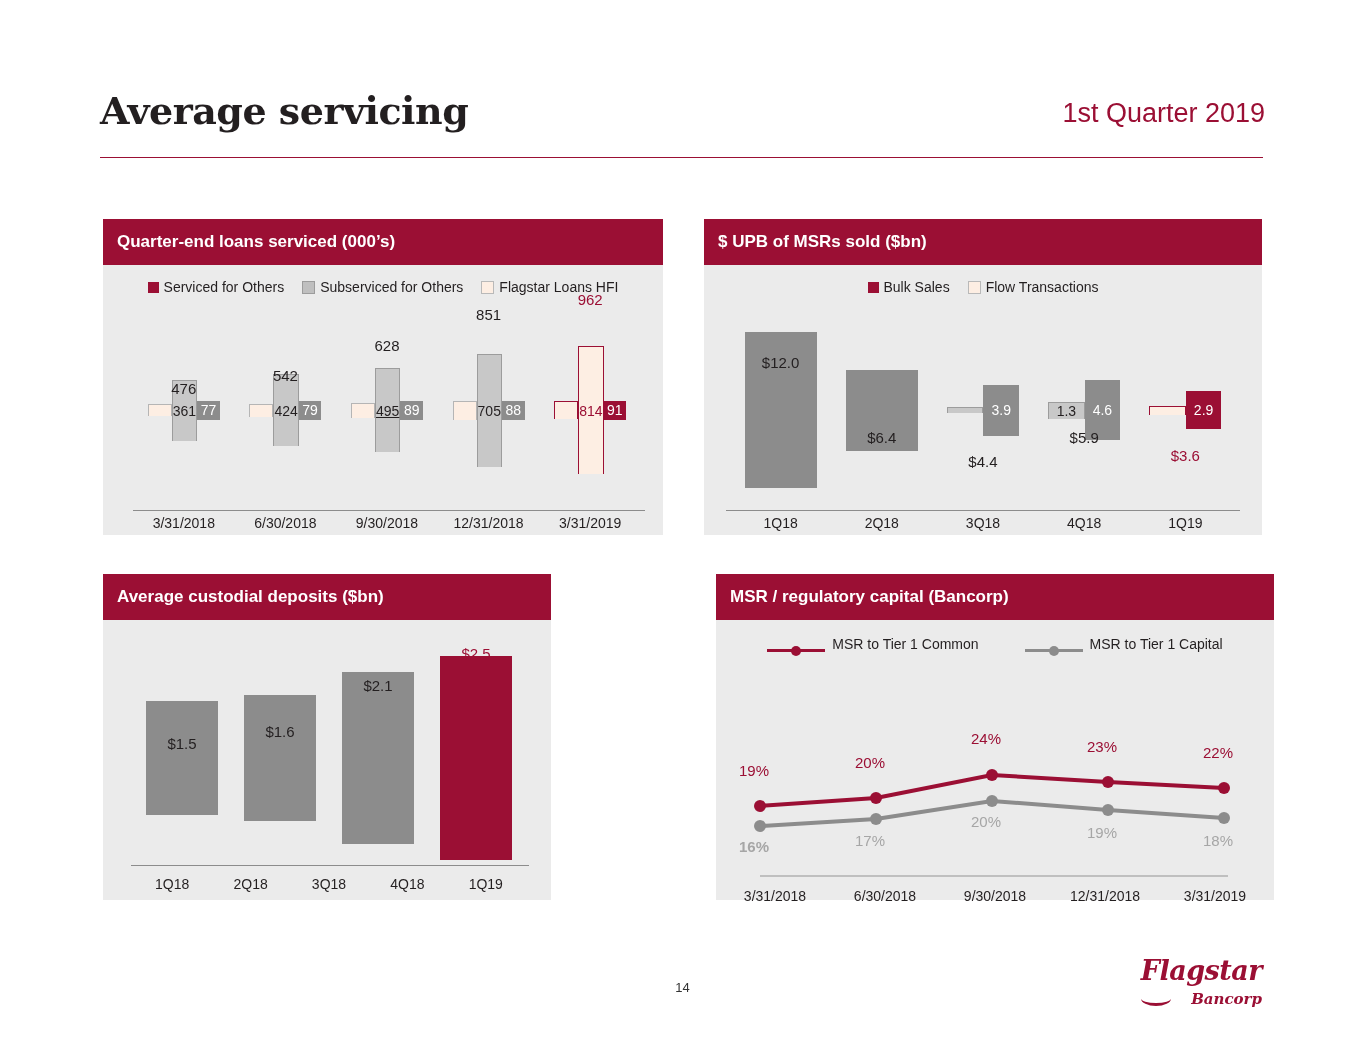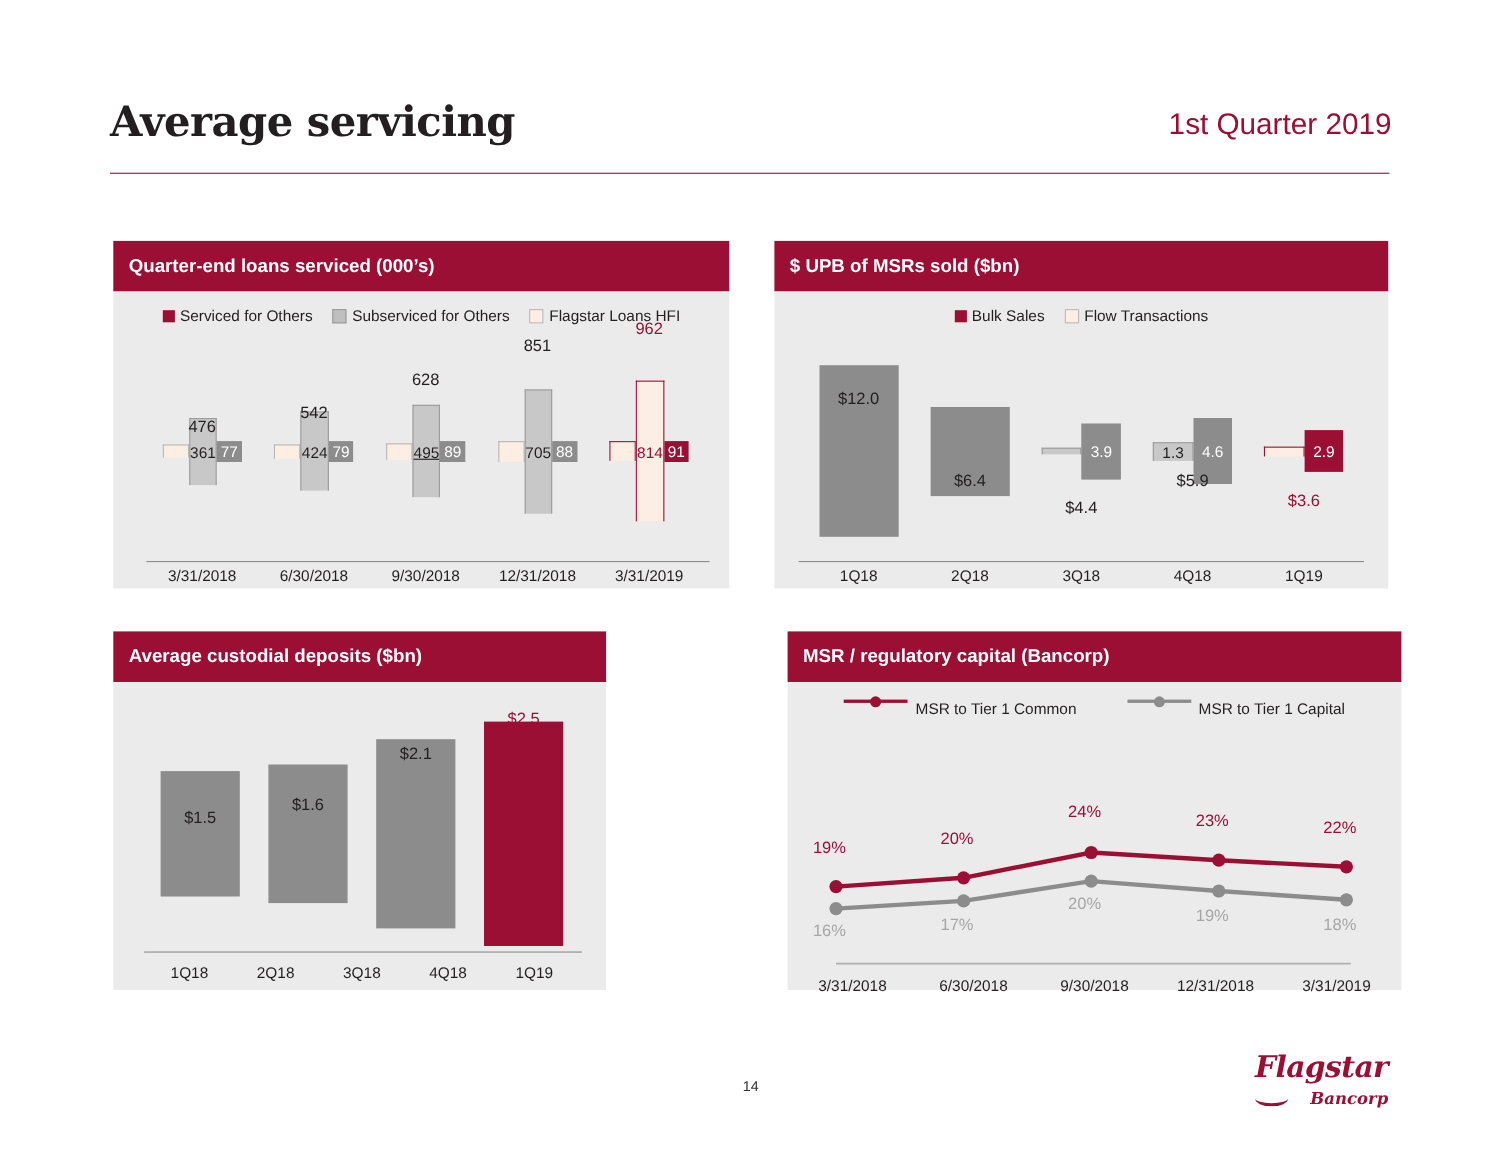--- a/index.html
+++ b/index.html
@@ -46,21 +46,21 @@
     display:flex;justify-content:center;align-items:center;gap:18px;
     font-size:14px;padding-top:14px;
   }
   .legend .item{display:flex;align-items:center;gap:5px;}
   .swatch{width:11px;height:11px;display:inline-block;}
   .sw-dark{background:#9b0f34;}
   .sw-pink{background:#fdeee3;border:1px solid #b9b9b9;}
   .sw-grey{background:#bfbfbf;border:1px solid #9c9c9c;}
 
   .legend-line{display:flex;justify-content:center;align-items:center;gap:46px;font-size:14px;padding-top:16px;}
-  .lline{display:flex;align-items:flex-start;gap:7px;}
+  .lline{display:flex;align-items:flex-end;gap:7px;}
   .lseg{width:58px;height:3px;display:inline-block;position:relative;}
   .lseg .dot{position:absolute;left:50%;top:50%;width:10px;height:10px;border-radius:50%;transform:translate(-50%,-50%);}
   .lseg.red{background:#9b0f34;}
   .lseg.red .dot{background:#9b0f34;}
   .lseg.grey{background:#8c8c8c;}
   .lseg.grey .dot{background:#8c8c8c;}
   .axis{position:absolute;height:1px;background:#8c8c8c;}
   .cats{position:absolute;display:flex;}
   .cat{font-size:14px;text-align:center;}
 
@@ -289,21 +289,21 @@
         </svg>
 
         
         <div class="lbl red" style="left:23px;top:142px;">19%</div>
         <div class="lbl red" style="left:139px;top:134px;">20%</div>
         <div class="lbl red" style="left:255px;top:110px;">24%</div>
         <div class="lbl red" style="left:371px;top:118px;">23%</div>
         <div class="lbl red" style="left:487px;top:124px;">22%</div>
 
         
-        <div class="lbl grey" style="left:23px;top:218px;">16%</div>
+        <div class="lbl grey" style="left:23px;top:218px;font-weight:bold;">16%</div>
         <div class="lbl grey" style="left:139px;top:212px;">17%</div>
         <div class="lbl grey" style="left:255px;top:193px;">20%</div>
         <div class="lbl grey" style="left:371px;top:204px;">19%</div>
         <div class="lbl grey" style="left:487px;top:212px;">18%</div>
       </div>
 
       <div class="cats" style="left:4px;right:4px;top:268px;justify-content:space-around;">
         <div class="cat" style="width:100px;">3/31/2018</div>
         <div class="cat" style="width:100px;">6/30/2018</div>
         <div class="cat" style="width:100px;">9/30/2018</div>

